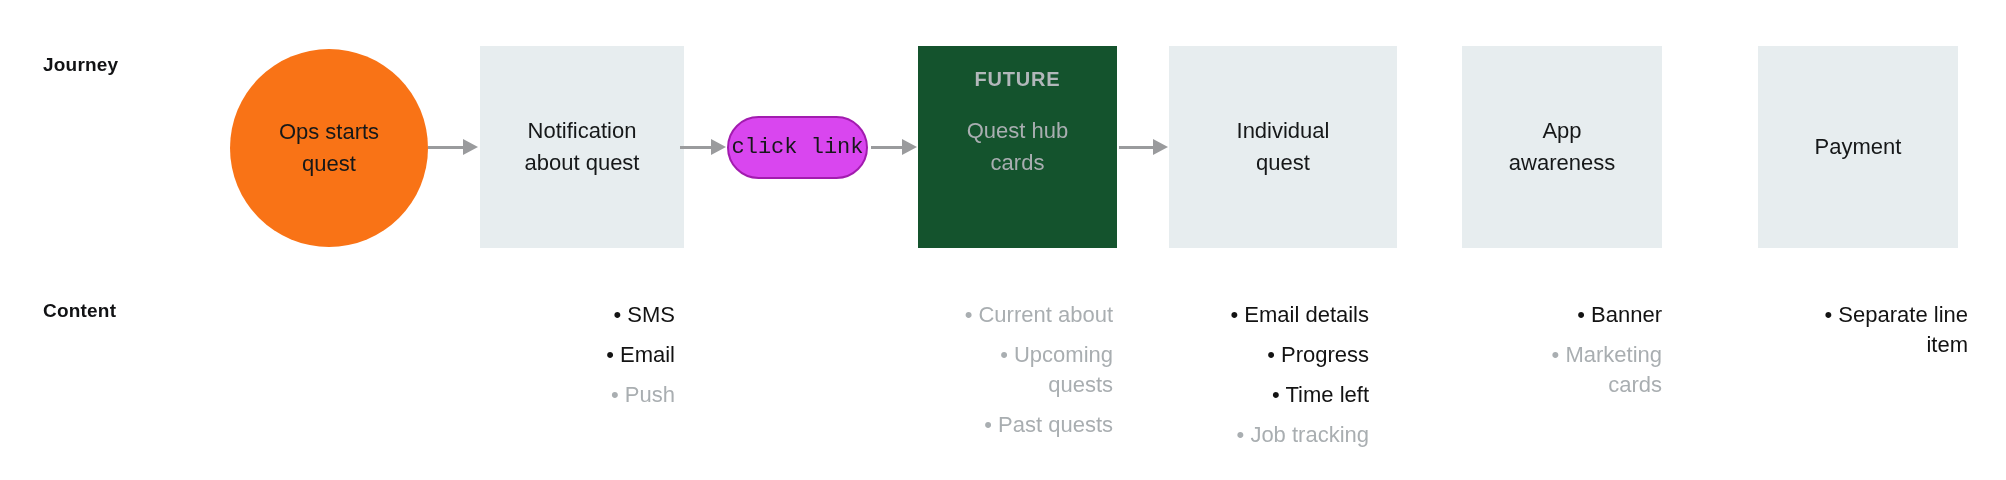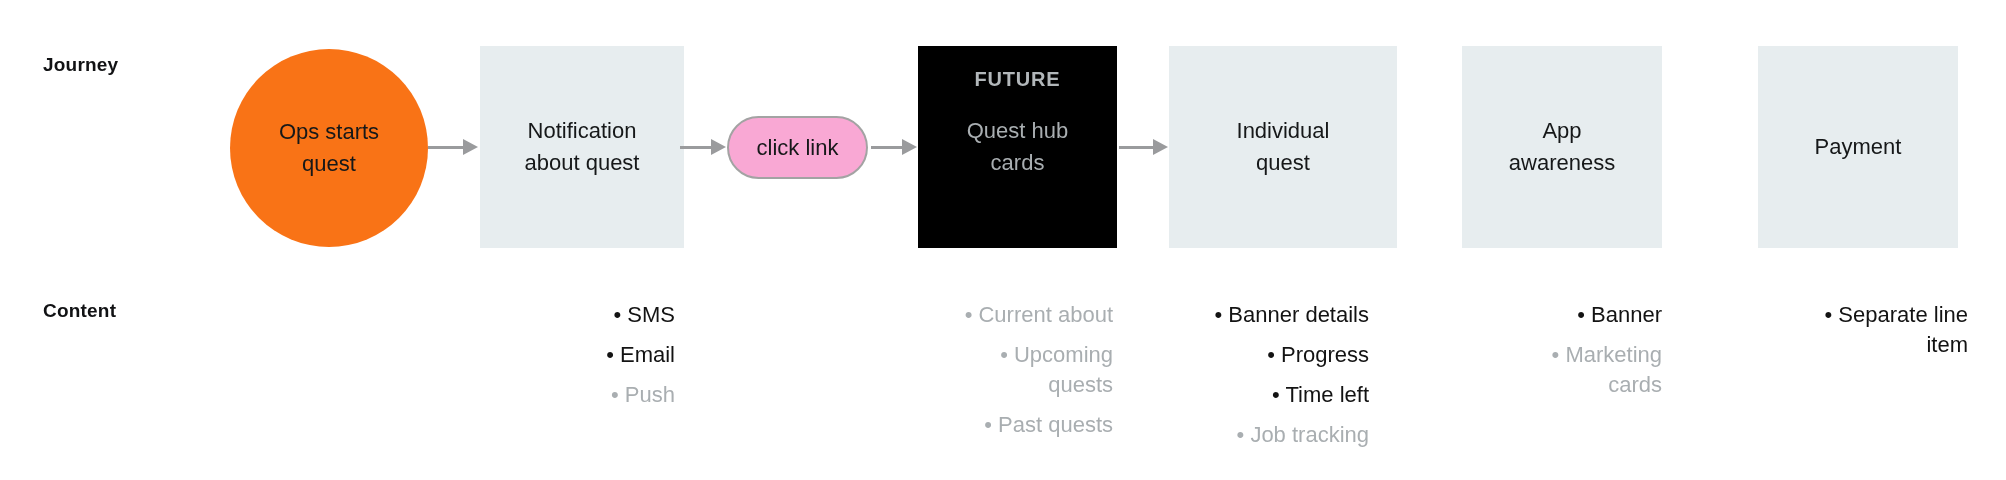--- a/index.html
+++ b/index.html
@@ -43,40 +43,41 @@
     white-space: pre-line;
   }
   .node.circle {
     left: 230px; top: 49px;
     width: 198px; height: 198px;
     background: #f97316;
     border-radius: 50%;
   }
   .node.box { top: 46px; width: 204px; height: 202px; background: #e7edef; }
   .node.box.notification { left: 480px; }
-  .node.box.quest-hub   { left: 918px; width: 199px; background: #000000; }
+  .node.box.quest-hub   { left: 918px; width: 199px; background: #14532d; }
   .node.box.individual  { left: 1169px; width: 228px; }
   .node.box.app         { left: 1462px; width: 200px; }
   .node.box.payment     { left: 1758px; width: 200px; }
   .node.box.quest-hub .node-label { color: #a9aeb1; }
   .future-tag {
     position: absolute;
     top: 22px; left: 0; right: 0;
     text-align: center;
     font-size: 20px;
     font-weight: bold;
     letter-spacing: 0.8px;
     color: #b2b7ba;
   }
   .node.pill {
     left: 727px; top: 116px;
     width: 141px; height: 63px;
-    background: #f9a8d4;
-    border: 2px solid #a3a3a3;
+    background: #d946ef;
+    border: 2px solid #a21caf;
     border-radius: 34px;
+    font-family: Liberation Mono, monospace;
   }
 
   
   .arrow {
     position: absolute;
     top: 139px;
     height: 16px;
   }
   .arrow::before {
     content: "";
@@ -177,21 +178,21 @@
   </div>
 
   <div class="content-list l-quest-hub">
     <div class="content-item muted">Current about</div>
     <div class="content-item muted">Upcoming
 quests</div>
     <div class="content-item muted">Past quests</div>
   </div>
 
   <div class="content-list l-individual">
-    <div class="content-item">Banner details</div>
+    <div class="content-item">Email details</div>
     <div class="content-item">Progress</div>
     <div class="content-item">Time left</div>
     <div class="content-item muted">Job tracking</div>
   </div>
 
   <div class="content-list l-app">
     <div class="content-item">Banner</div>
     <div class="content-item muted">Marketing
 cards</div>
   </div>

